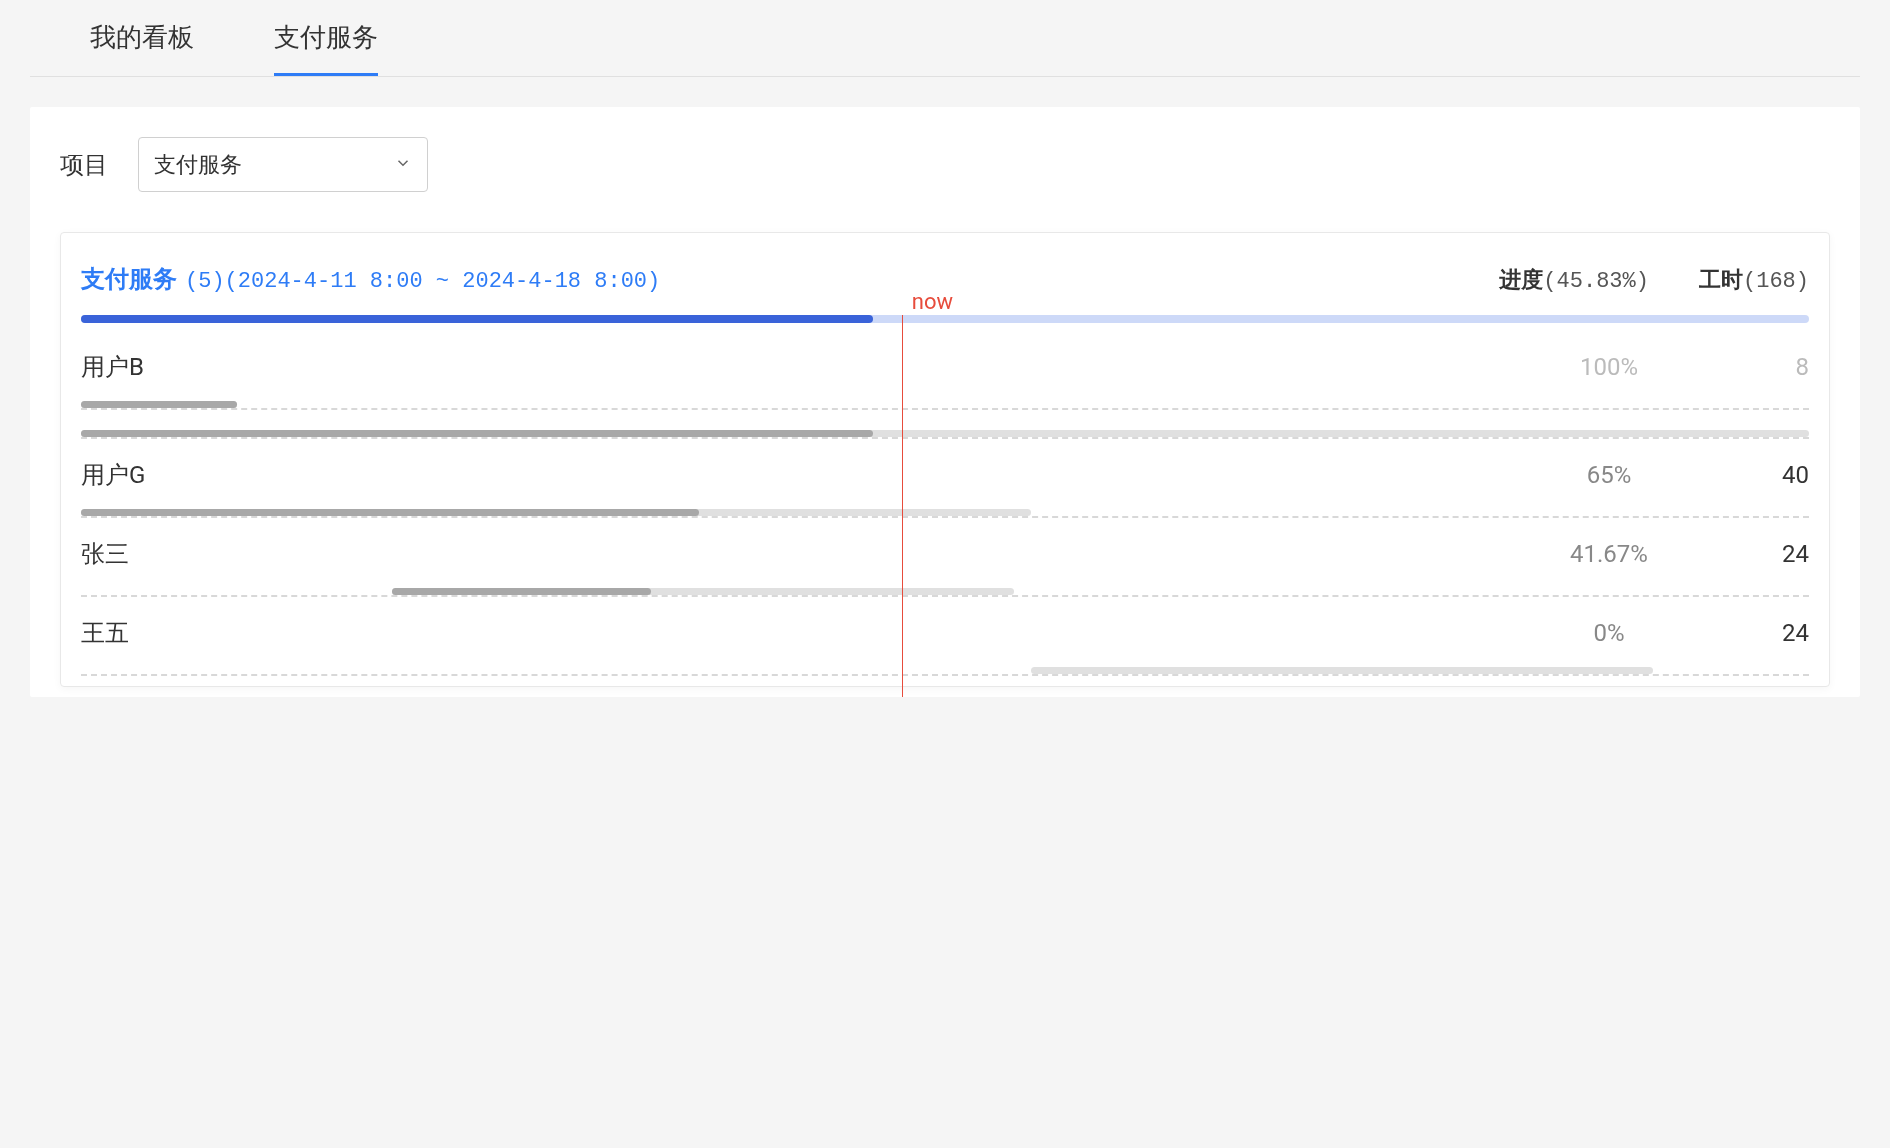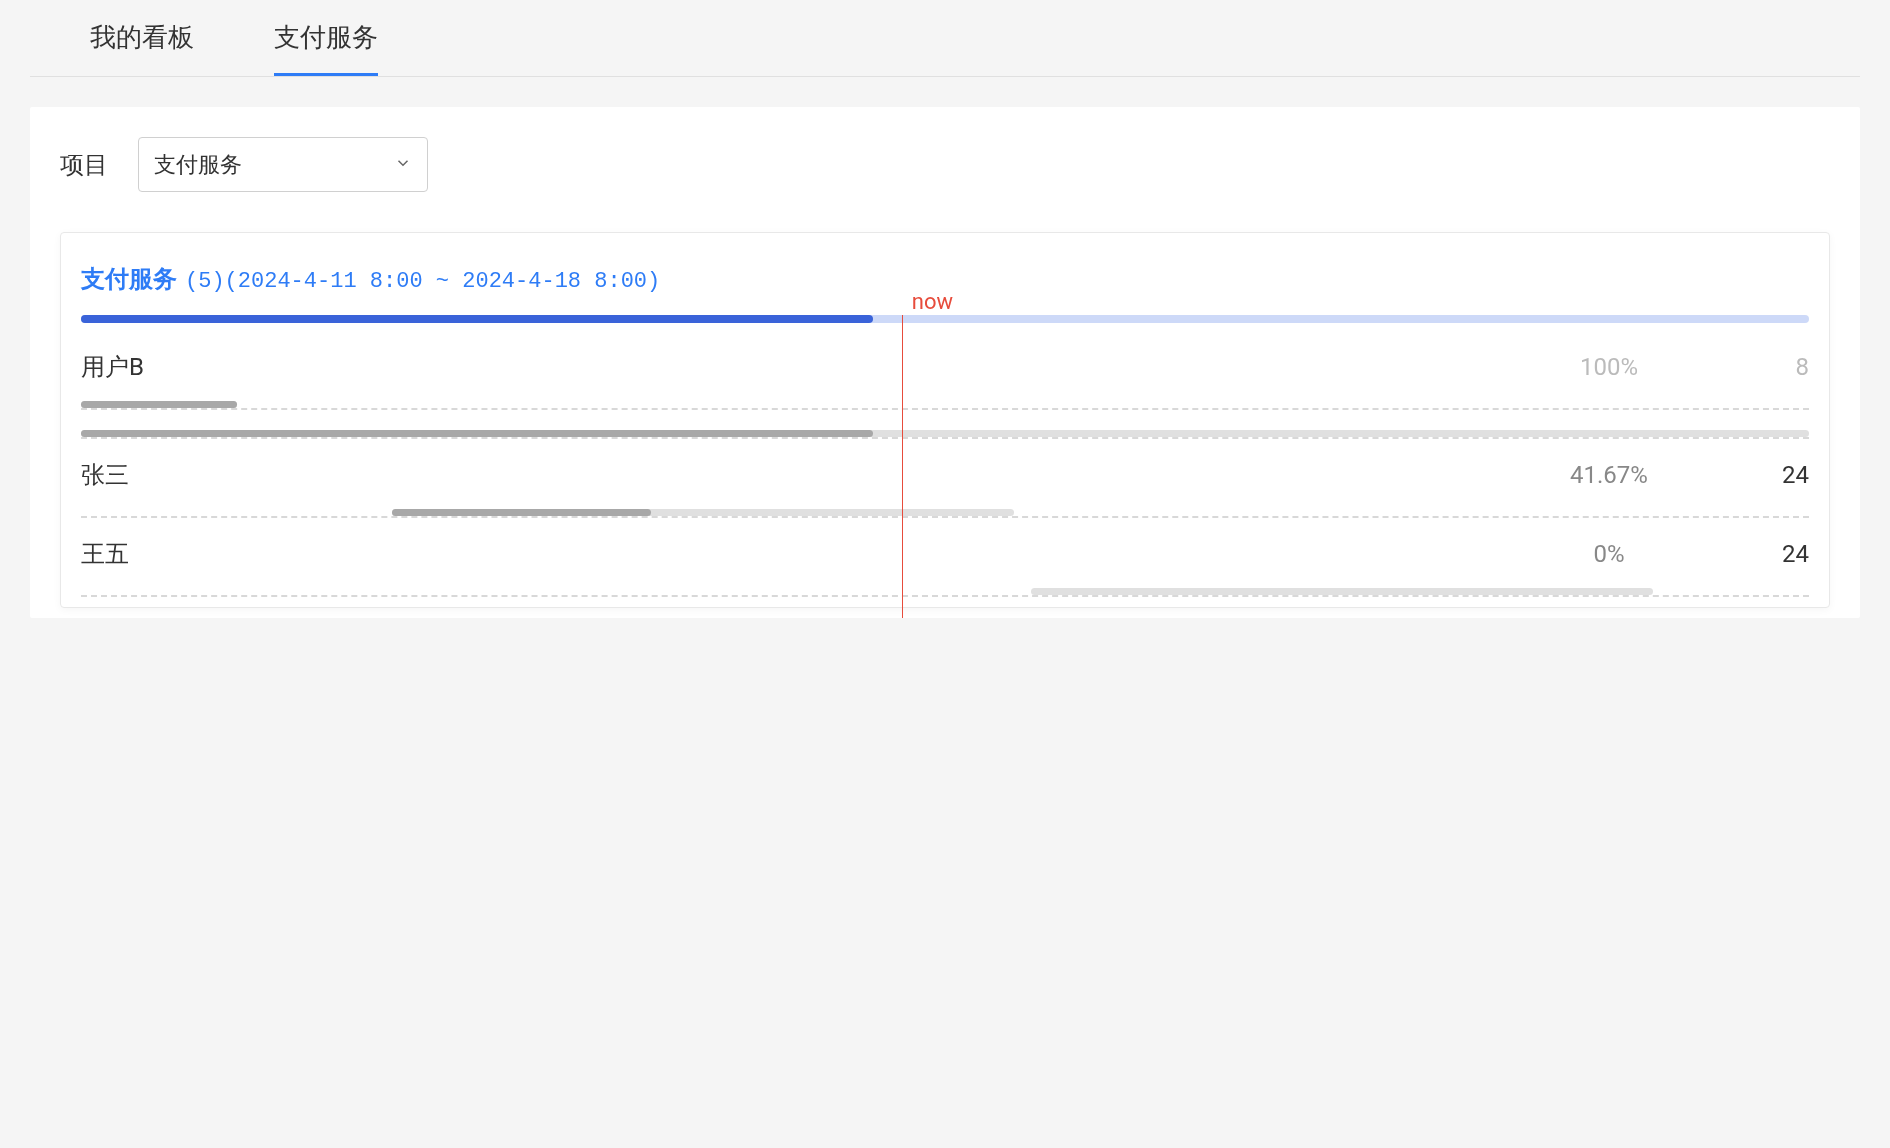--- a/index.html
+++ b/index.html
@@ -221,20 +221,28 @@
         </span>
       </div>
     </div>
 
     <div class="card">
       <div class="card-header">
         <div class="card-title-group">
           <span class="card-title">支付服务</span>
           <span class="card-subtitle">(5)(2024-4-11 8:00 ~ 2024-4-18 8:00)</span>
         </div>
+        <div class="card-metrics">
+          <span>
+            <span class="metric-label">进度</span><span class="metric-value">(45.83%)</span>
+          </span>
+          <span>
+            <span class="metric-label">工时</span><span class="metric-value">(168)</span>
+          </span>
+        </div>
       </div>
 
       <div class="timeline-wrap">
         <div class="now-marker" id="now-marker" style="left: 47.5%; height: 411px;">
           <span class="now-label">now</span>
           <div class="now-line"></div>
         </div>
 
         <div class="overall-bar">
           <div class="overall-fill" id="overall-fill" style="width: 45.83%;"></div>
@@ -257,20 +265,34 @@
   </div>
             <div class="row">
     <div class="row-bar-track">
       <div class="row-bar" style="left:0%;width:100%;">
         <div class="row-bar-fill" style="width:45.83%;"></div>
       </div>
     </div>
   </div>
             <div class="row">
     <div class="row-top">
+      <span class="row-name">用户G</span>
+      <span class="row-right">
+        <span class="row-progress">65%</span>
+        <span class="row-hours">40</span>
+      </span>
+    </div>
+    <div class="row-bar-track">
+      <div class="row-bar" style="left:0%;width:55%;">
+        <div class="row-bar-fill" style="width:65%;"></div>
+      </div>
+    </div>
+  </div>
+            <div class="row">
+    <div class="row-top">
       <span class="row-name">张三</span>
       <span class="row-right">
         <span class="row-progress">41.67%</span>
         <span class="row-hours">24</span>
       </span>
     </div>
     <div class="row-bar-track">
       <div class="row-bar" style="left:18%;width:36%;">
         <div class="row-bar-fill" style="width:41.67%;"></div>
       </div>

